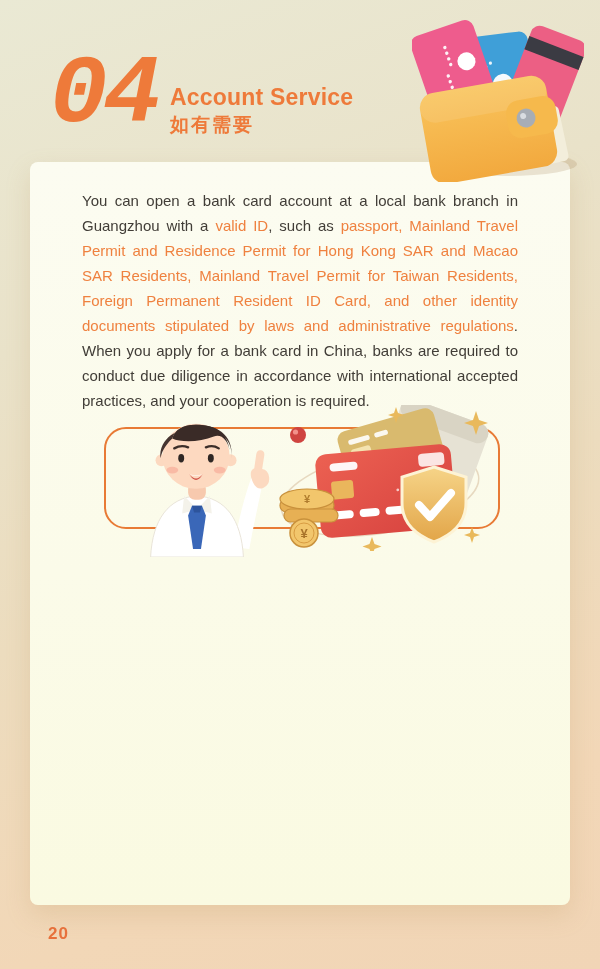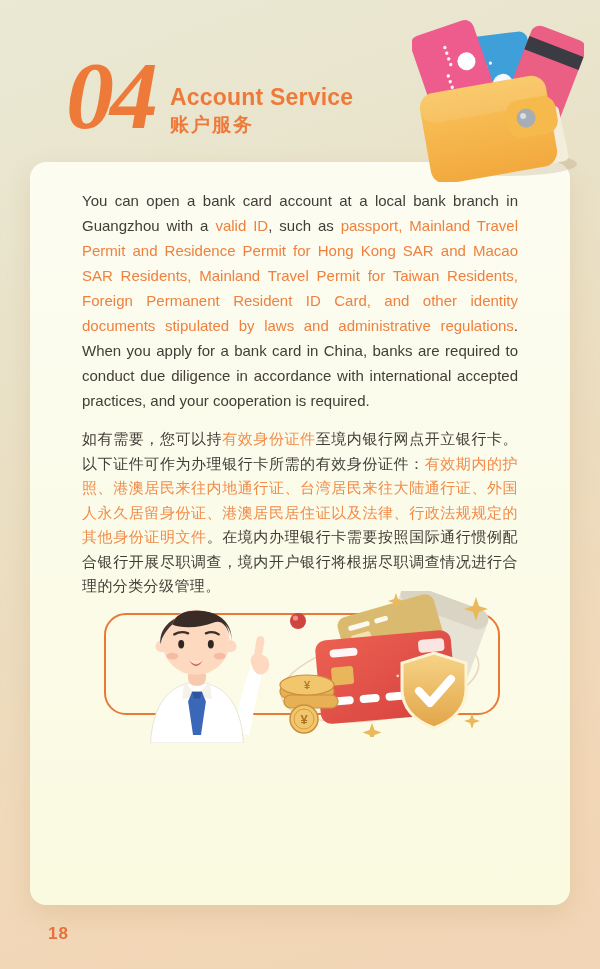--- a/index.html
+++ b/index.html
@@ -9,41 +9,40 @@
     width:600px; height:969px;
     margin:0 auto;
     overflow:hidden;
     background:linear-gradient(160deg,#eae9d4 0%,#e9e2c9 30%,#ecdcbe 55%,#f2d7b7 82%,#f1d5b6 100%);
     font-family:"Liberation Sans","DejaVu Sans",sans-serif;
   }
 
   
   .big-num{
     position:absolute; left:50px; top:48px;
-    font-family:Liberation Serif, serif;
+    font-family:Liberation Mono, monospace;
     font-style:italic; font-weight:800;
     font-size:96px; line-height:96px; letter-spacing:-4px;
     color:#ee7a3a;
-    margin-left:16px;
   }
   .title-en{
     position:absolute; left:170px; top:84px;
     font-size:23px; font-weight:bold; color:#ee7a3a; letter-spacing:0.2px;
   }
   .title-zh{
     position:absolute; left:170px; top:112px;
     font-size:19px; font-weight:bold; color:#ee7a3a; letter-spacing:2px;
   }
   .wallet-wrap{ position:absolute; left:412px; top:12px; width:172px; height:170px; z-index:5; }
 
   
   .main-card{
     position:absolute; left:30px; top:162px;
     width:540px; height:743px;
-    border-radius:16px;
+    border-radius:8px;
     background:linear-gradient(180deg,#fcfcf1 0%,#fbfbe9 55%,#fafae1 100%);
     box-shadow:0 10px 24px rgba(186,149,94,.22);
     padding:26px 52px 0 52px;
     z-index:2;
   }
   p.body{
     font-size:15px; line-height:25px;
     color:#413d37;
     text-align:justify;
     margin-bottom:14px;
@@ -70,21 +69,21 @@
     font-size:17px; font-weight:bold; color:#e8713c; letter-spacing:1px;
   }
 </style>
 </head>
 <body>
 
 <div class="page">
 
   <div class="big-num">04</div>
   <div class="title-en">Account Service</div>
-  <div class="title-zh">账户服务</div>
+  <div class="title-zh">如有需要</div>
 
   <div class="wallet-wrap">
     <svg width="172" height="170" viewBox="0 0 172 170">
       <defs>
         <linearGradient id="walletG" x1="0" y1="0" x2="0" y2="1">
           <stop offset="0" stop-color="#f9c45c"></stop>
             <stop offset="1" stop-color="#f2a93e"></stop>
         </linearGradient>
         <linearGradient id="redG" x1="0" y1="0" x2="1" y2="1">
           <stop offset="0" stop-color="#ea5c50"></stop>
@@ -140,21 +139,20 @@
         <circle cx="115" cy="113" r="9.5" fill="#a7adb5"></circle>
         <circle cx="112.5" cy="110.5" r="3" fill="#d9dde2"></circle>
       </g>
     </svg>
   </div>
 
   <div class="main-card">
 
     <p class="body"><span>You can open a bank card account at a local bank branch in Guangzhou with a </span><span class="hl">valid ID</span><span>, such as </span><span class="hl">passport, Mainland Travel Permit and Residence Permit for Hong Kong SAR and Macao SAR Residents, Mainland Travel Permit for Taiwan Residents, Foreign Permanent Resident ID Card, and other identity documents stipulated by laws and administrative regulations</span><span>. When you apply for a bank card in China, banks are required to conduct due diligence in accordance with international accepted practices, and your cooperation is required.</span></p>
 
-    <p class="body zh"><span>如有需要，您可以持</span><span class="hl-zh">有效身份证件</span><span>至境内银行网点开立银行卡。以下证件可作为办理银行卡所需的有效身份证件：</span><span class="hl-zh">有效期内的护照、港澳居民来往内地通行证、台湾居民来往大陆通行证、外国人永久居留身份证、港澳居民居住证以及法律、行政法规规定的其他身份证明文件</span><span>。在境内办理银行卡需要按照国际通行惯例配合银行开展尽职调查，境内开户银行将根据尽职调查情况进行合理的分类分级管理。</span></p>
 
     <div class="illus-box">
 
       <svg class="advisor" viewBox="0 0 150 160">
 
         <path d="M112 150 C118 118 124 96 130 80 L141 86 C138 104 132 128 128 152 Z" fill="#ffffff"></path>
         <path d="M130 80 q-2 -8 3 -10 l2 -14 q1 -5 5 -4 q4 1 3 6 l-2 13 q6 1 7 8 q1 8 -6 11 q-8 3 -12 -10" fill="#fcd9c0"></path>
 
         <path d="M28 160 C30 122 46 100 75 98 C104 100 120 122 122 160 Z" fill="#ffffff"></path>
         <path d="M28 160 C30 122 46 100 75 98 C104 100 120 122 122 160 Z" fill="none" stroke="#e9e4d8" stroke-width="1"></path>
@@ -255,15 +253,15 @@
           <path d="M96 132 l2.5 7 7 2.5 -7 2.5 -2.5 7 -2.5 -7 -7 -2.5 7 -2.5 Z"></path>
           <path d="M196 122 l2 6 6 2 -6 2 -2 6 -2 -6 -6 -2 6 -2 Z"></path>
         </g>
       </svg>
     </div>
 
 
 
   </div>
 
-  <div class="page-num">18</div>
+  <div class="page-num">20</div>
 
 </div>
 
 </body></html>

